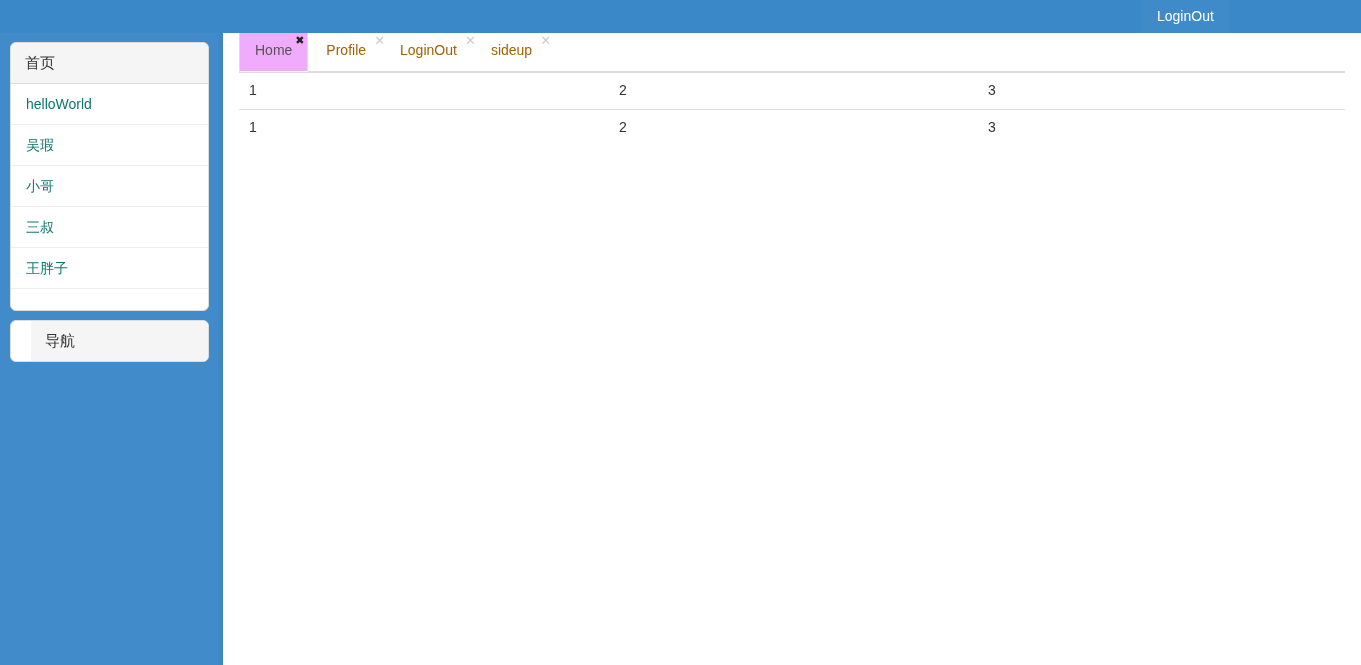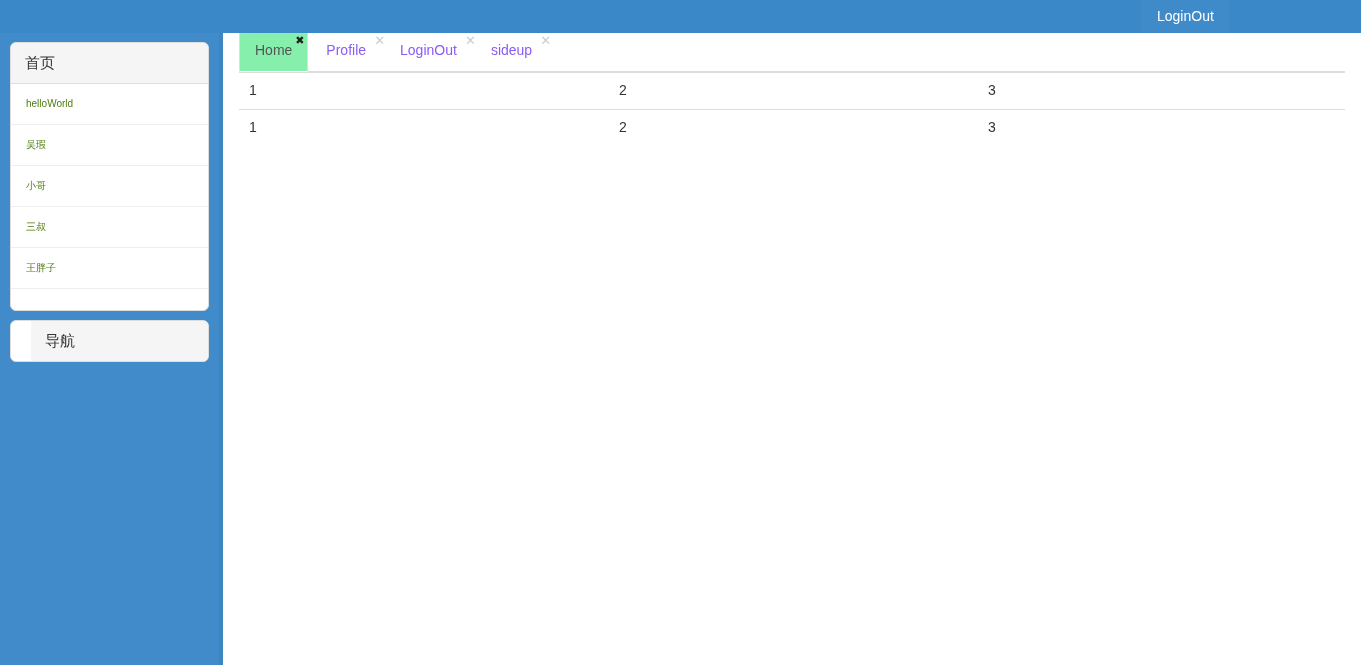--- a/index.html
+++ b/index.html
@@ -70,22 +70,22 @@
     padding: 10px 14px;
     font-size: 15px;
     color: #333333;
     cursor: pointer;
     line-height: 20px;
   }
   .panel.collapsed .panel-heading { border-bottom: none; margin-left: 20px; }
   .panel-list { list-style: none; margin: 0; padding: 0; }
   .panel-list-item {
     padding: 10px 15px;
-    font-size: 10px;
-    color: #4d7c0f;
+    font-size: 14px;
+    color: #0f766e;
     border-bottom: 1px solid #eeeeee;
     line-height: 20px;
     cursor: pointer;
     min-height: 41px;
   }
   .panel-list-item:last-child { border-bottom: none; }
   .panel-list-item.empty { min-height: 21px; padding: 3px 15px; }
 
   
   .content {
@@ -112,30 +112,30 @@
   .nav-tab {
     position: relative;
     margin-bottom: -1px;
     margin-right: 2px;
   }
   .nav-tab-link {
     display: block;
     padding: 10px 15px 10px 15px;
     font-size: 14px;
     line-height: 1.42857;
-    color: #8b5cf6;
+    color: #a16207;
     border: 1px solid transparent;
     border-radius: 4px 4px 0 0;
     cursor: pointer;
     text-decoration: none;
     white-space: nowrap;
   }
   .nav-tab.active .nav-tab-link {
     color: #555555;
-    background: #86efac;
+    background: #f0abfc;
     border: 1px solid #dddddd;
     border-bottom-color: #ffffff;
     cursor: default;
   }
   .tab-close {
     position: absolute;
     top: 4px;
     right: -3px;
     font-size: 13px;
     line-height: 1;

